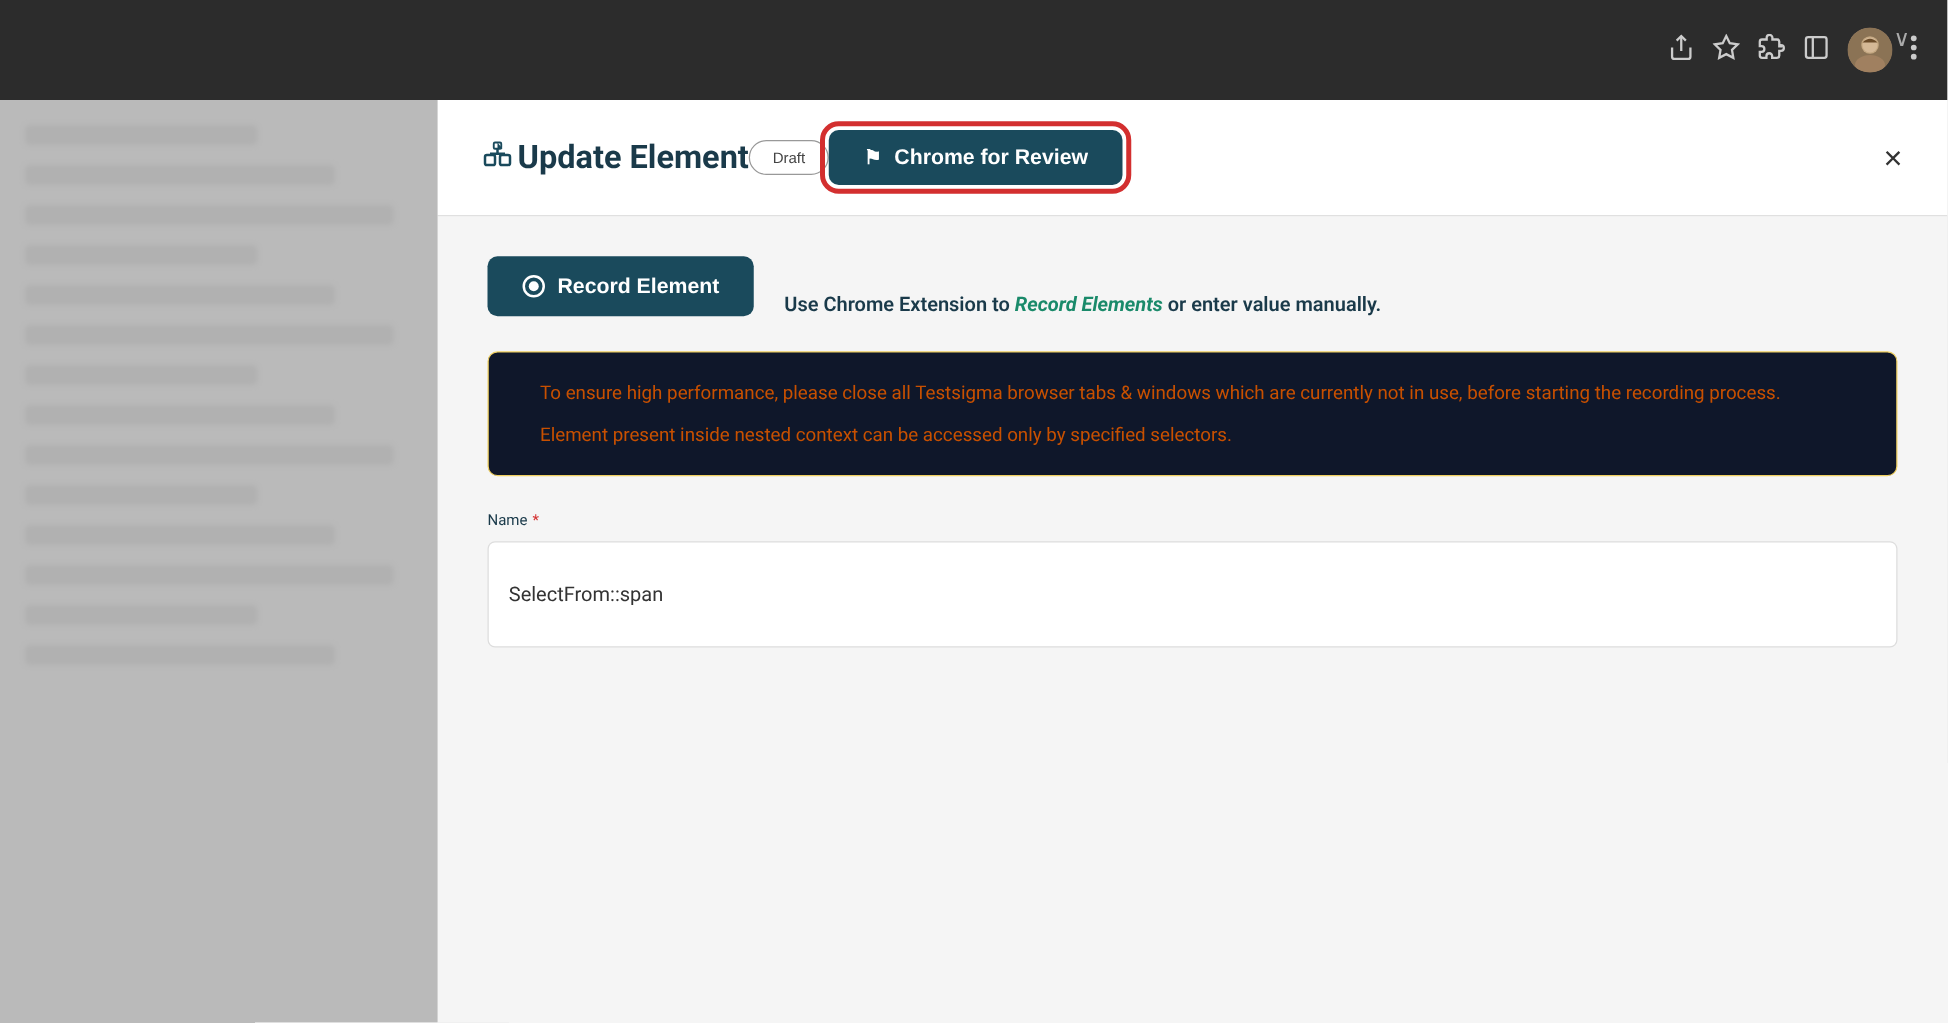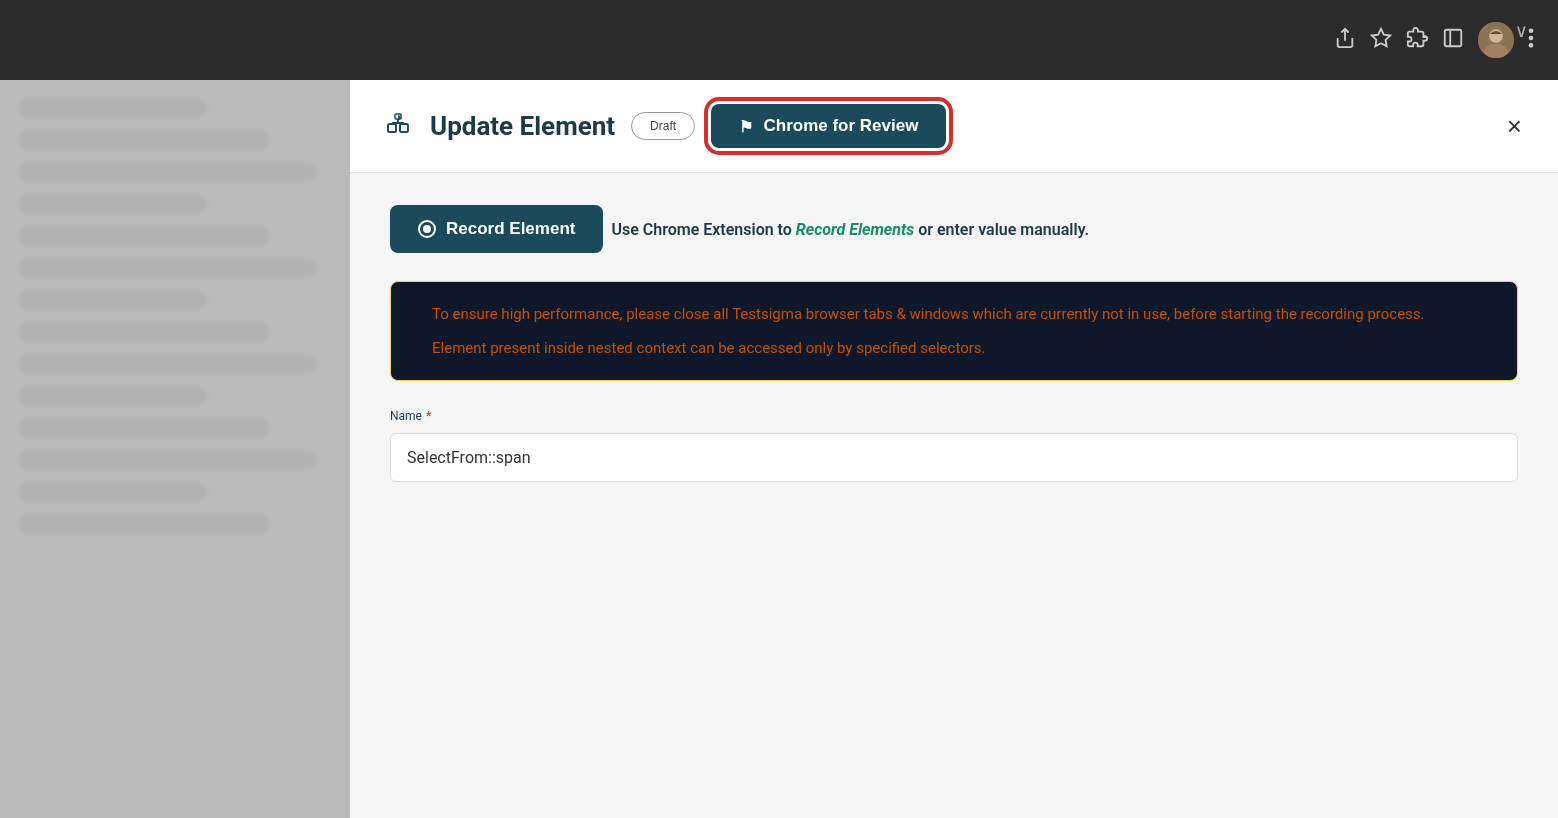--- a/index.html
+++ b/index.html
@@ -117,21 +117,20 @@
       display: flex;
       align-items: center;
       justify-content: space-between;
       border-bottom: 1px solid #e0e0e0;
       min-height: 88px;
     }
 
     .panel-header-left {
       display: flex;
       align-items: center;
-      gap: 16px;
     }
 
     .panel-icon {
       color: #1a4a5c;
       font-size: 28px;
     }
 
     .panel-title {
       font-size: 26px;
       font-weight: 700;
@@ -180,22 +179,22 @@
 
     
     .panel-body {
       padding: 32px 40px;
       flex: 1;
     }
 
     
     .record-row {
       display: flex;
-      align-items: center;
-      gap: 8px;
+      align-items: flex-end;
+      gap: 24px;
       margin-bottom: 28px;
     }
 
     .record-btn {
       background: #1a4a5c;
       color: white;
       border: none;
       border-radius: 8px;
       padding: 14px 28px;
       font-size: 17px;
@@ -265,21 +264,21 @@
 
     .field-label .required {
       color: #d32f2f;
       margin-left: 4px;
     }
 
     .field-input {
       background: white;
       border: 1px solid #ddd;
       border-radius: 6px;
-      padding: 14px 16px;
+      padding: 32px 16px;
       font-size: 16px;
       color: #333;
       width: 100%;
     }
 
     
     .icon-svg {
       display: inline-flex;
       align-items: center;
       justify-content: center;

